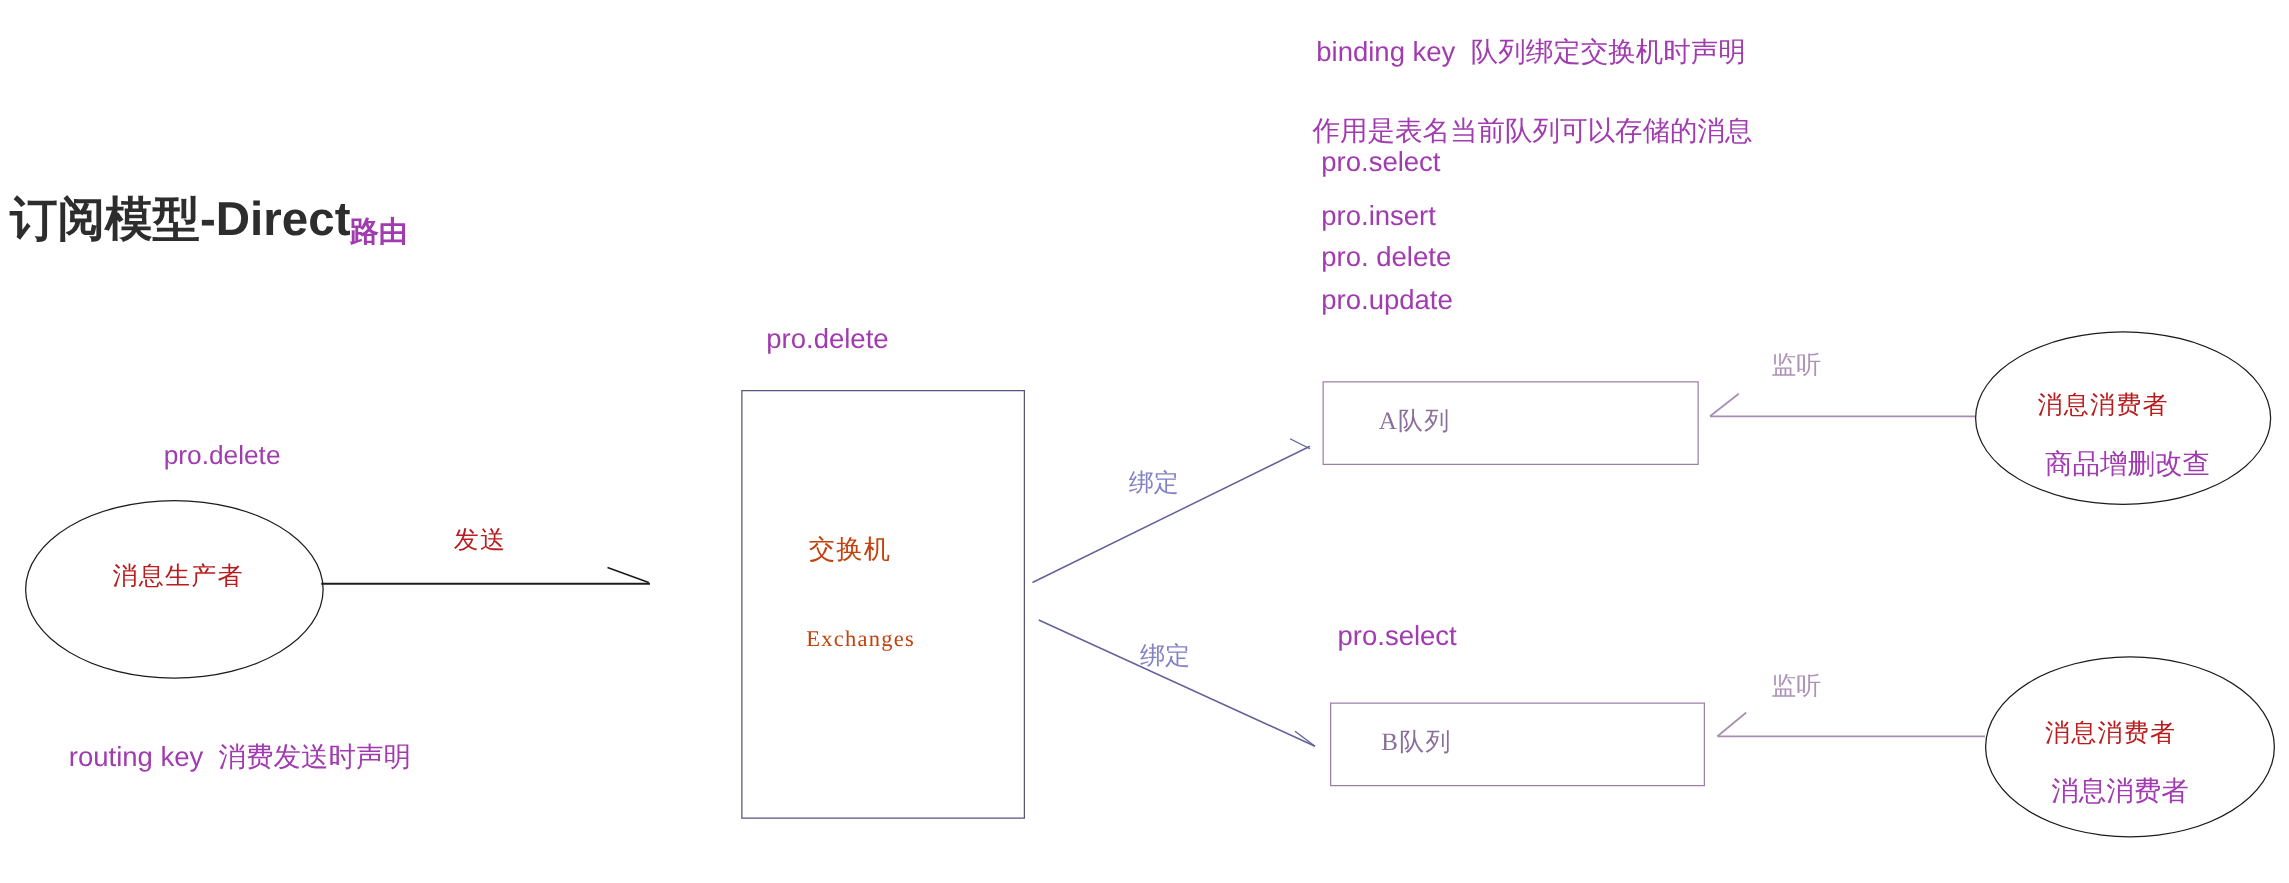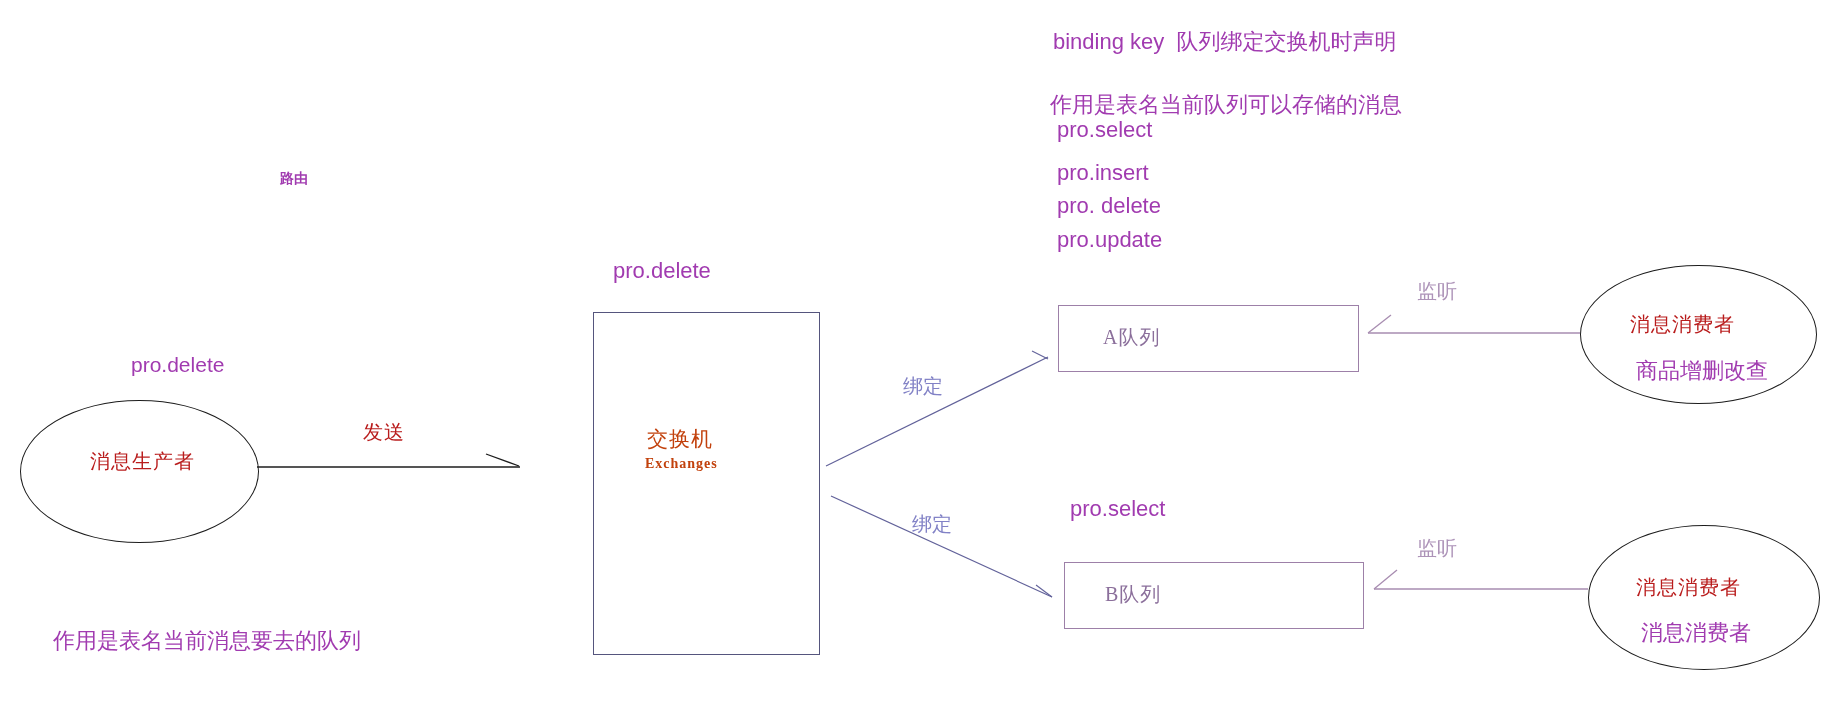--- a/index.html
+++ b/index.html
@@ -35,21 +35,21 @@
     font-family:"Liberation Sans",sans-serif;
     font-weight:700;
     font-size:38px;
     color:#2d2d2d;
     letter-spacing:0px;
     white-space:pre;
   }
   .title-suffix{
     position:absolute;
     left:280px;top:170px;
-    font-size:14px;
+    font-size:23px;
     color:#a13bb0;
     font-weight:600;
     white-space:pre;
   }
   .ellipse{
     position:absolute;
     border:1.4px solid #1c1c1c;
     border-radius:50%;
     background:transparent;
   }
@@ -81,42 +81,43 @@
     <line x1="831" y1="496" x2="1052" y2="597" stroke="#62629a" stroke-width="1.2"></line>
     <line x1="1036" y1="585" x2="1052" y2="597" stroke="#62629a" stroke-width="1.1"></line>
 
     <line x1="1368" y1="333" x2="1580" y2="333" stroke="#a78cb0" stroke-width="1.4"></line>
     <line x1="1368" y1="333" x2="1391" y2="315" stroke="#a78cb0" stroke-width="1.3"></line>
 
     <line x1="1374" y1="589" x2="1588" y2="589" stroke="#a78cb0" stroke-width="1.4"></line>
     <line x1="1374" y1="589" x2="1397" y2="570" stroke="#a78cb0" stroke-width="1.3"></line>
   </svg>
 
+  <span class="title-main">订阅模型-Direct</span>
   <span class="title-suffix">路由</span>
 
   <span class="ann" style="left:1053px;top:29px;">binding key  队列绑定交换机时声明</span>
   <span class="ann" style="left:1050px;top:60px;margin-top:32px;">作用是表名当前队列可以存储的消息</span>
 
   <span class="ann" style="left:1057px;top:117px;">pro.select</span>
   <span class="ann" style="left:1057px;top:160px;">pro.insert</span>
   <span class="ann" style="left:1057px;top:193px;">pro. delete</span>
   <span class="ann" style="left:1057px;top:227px;">pro.update</span>
 
-  <span class="ann" style="left:53px;top:628px;">作用是表名当前消息要去的队列</span>
+  <span class="ann" style="left:55px;top:593px;">routing key  消费发送时声明</span>
 
   <div class="ellipse" style="left:20px;top:400px;width:237px;height:141px;"></div>
   <span class="node-label" style="left:90px;top:450px;">消息生产者</span>
   <span class="ann" style="left:131px;top:353px;font-size:21px;">pro.delete</span>
 
   <span class="node-label" style="left:363px;top:421px;">发送</span>
 
   <div class="rect exchange-rect" style="left:593px;top:312px;width:225px;height:341px;"></div>
   <span class="ann" style="left:613px;top:258px;">pro.delete</span>
   <span class="node-label blue-label" style="left:647px;top:428px;font-size:21px;">交换机</span>
-  <span class="node-label blue-label" style="left:645px;top:456px;font-size:14px;font-weight:bold;">Exchanges</span>
+  <span class="node-label blue-label" style="left:645px;top:502px;font-size:18px;">Exchanges</span>
 
   <span class="bind-label abs" style="left:903px;top:373px;">绑定</span>
   <span class="bind-label abs" style="left:912px;top:511px;">绑定</span>
 
   <div class="rect queue-rect" style="left:1058px;top:305px;width:299px;height:65px;"></div>
   <span class="node-label queue-label" style="left:1103px;top:326px;">A队列</span>
 
   <div class="rect queue-rect" style="left:1064px;top:562px;width:298px;height:65px;"></div>
   <span class="node-label queue-label" style="left:1105px;top:583px;">B队列</span>
   <span class="ann" style="left:1070px;top:496px;">pro.select</span>

